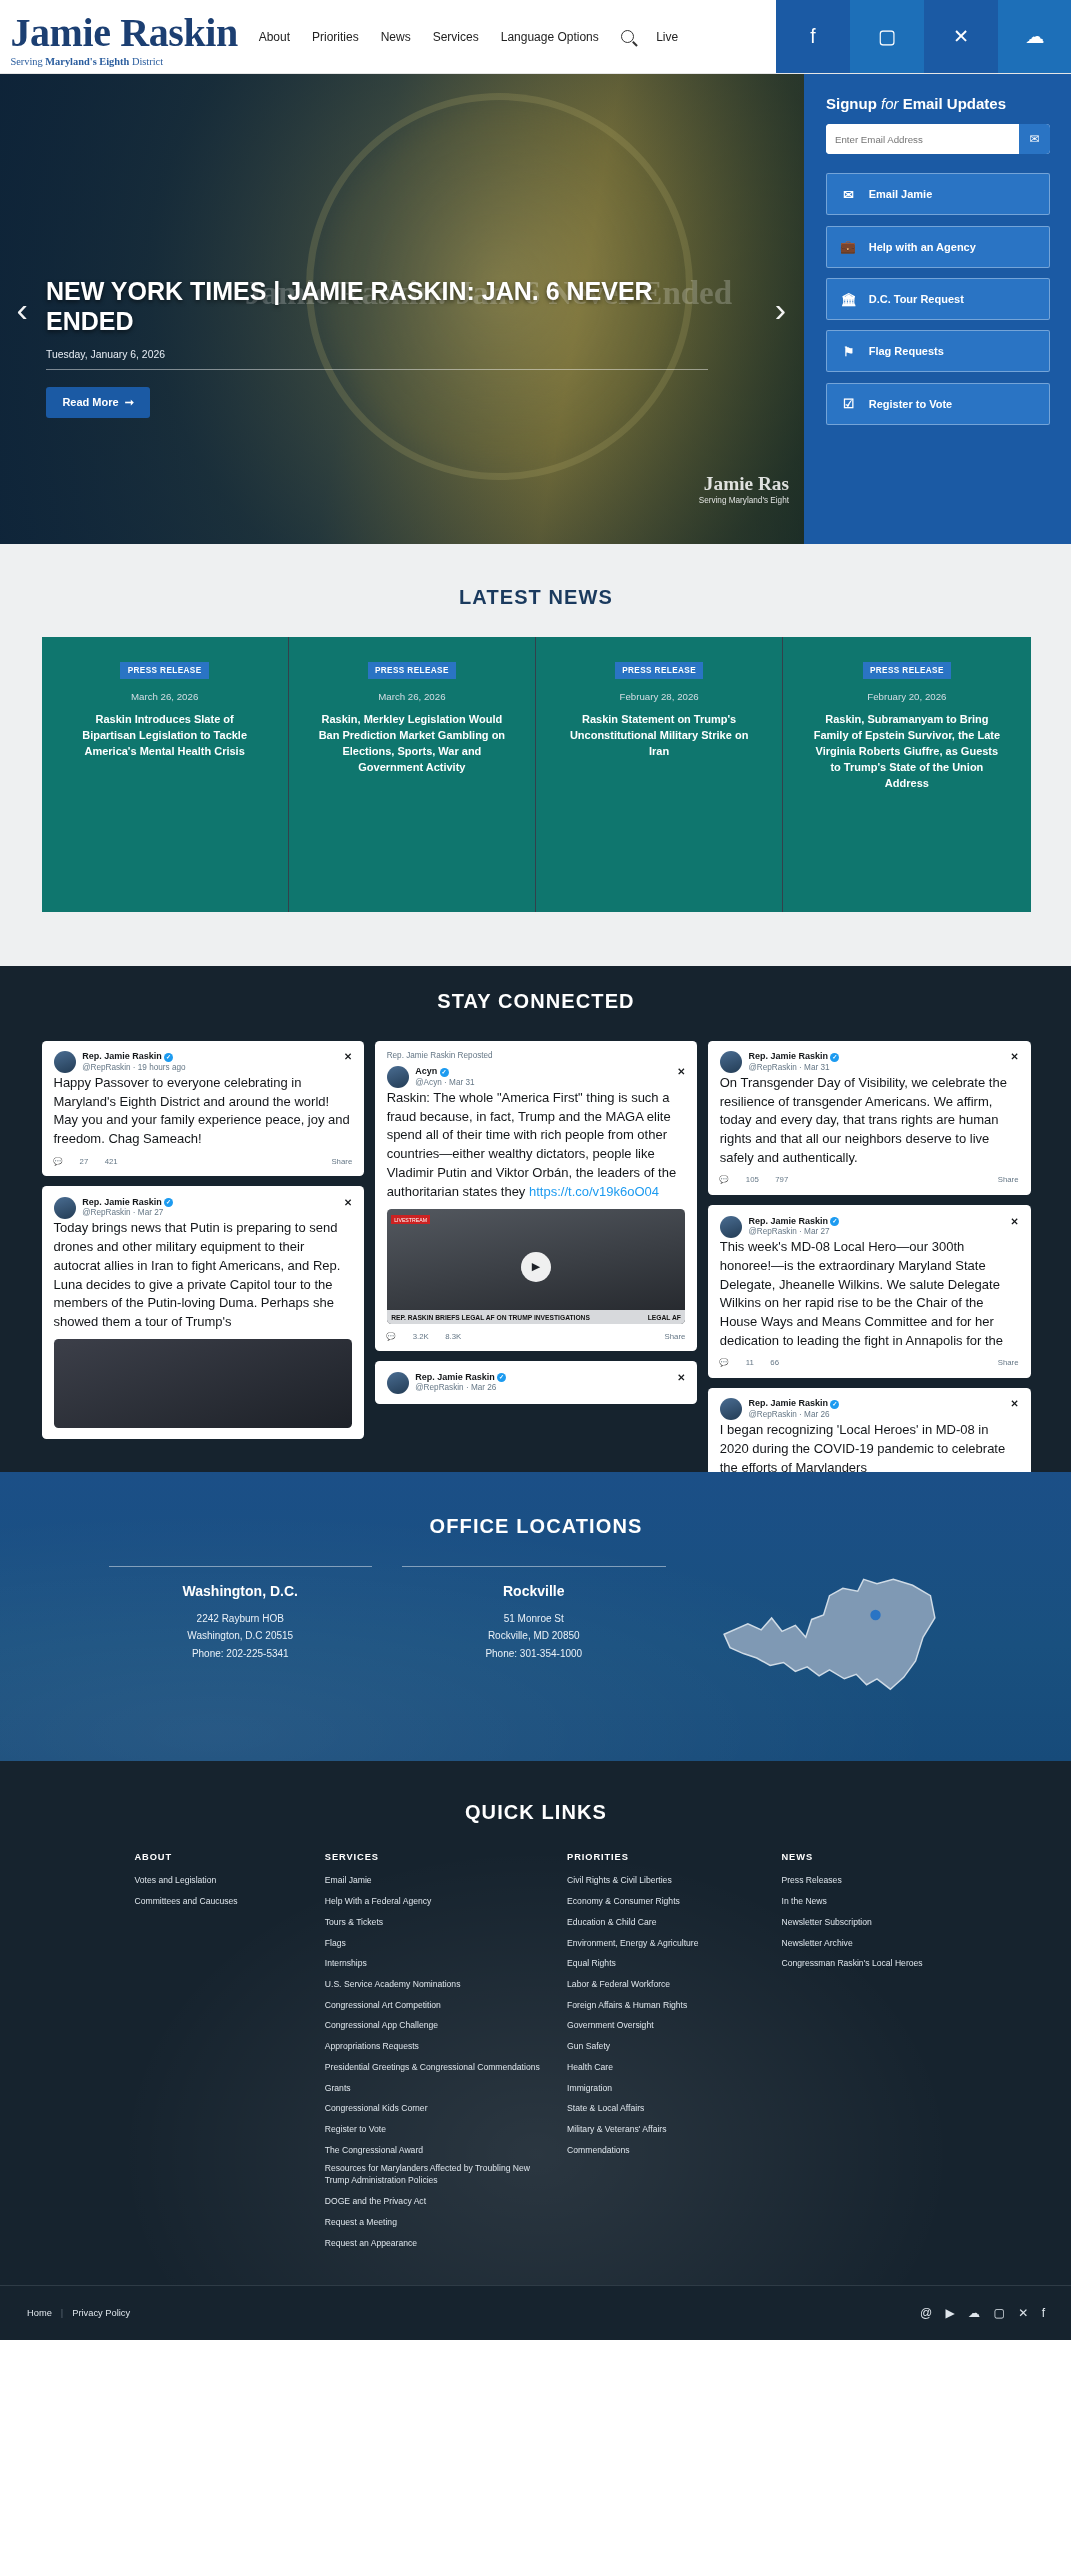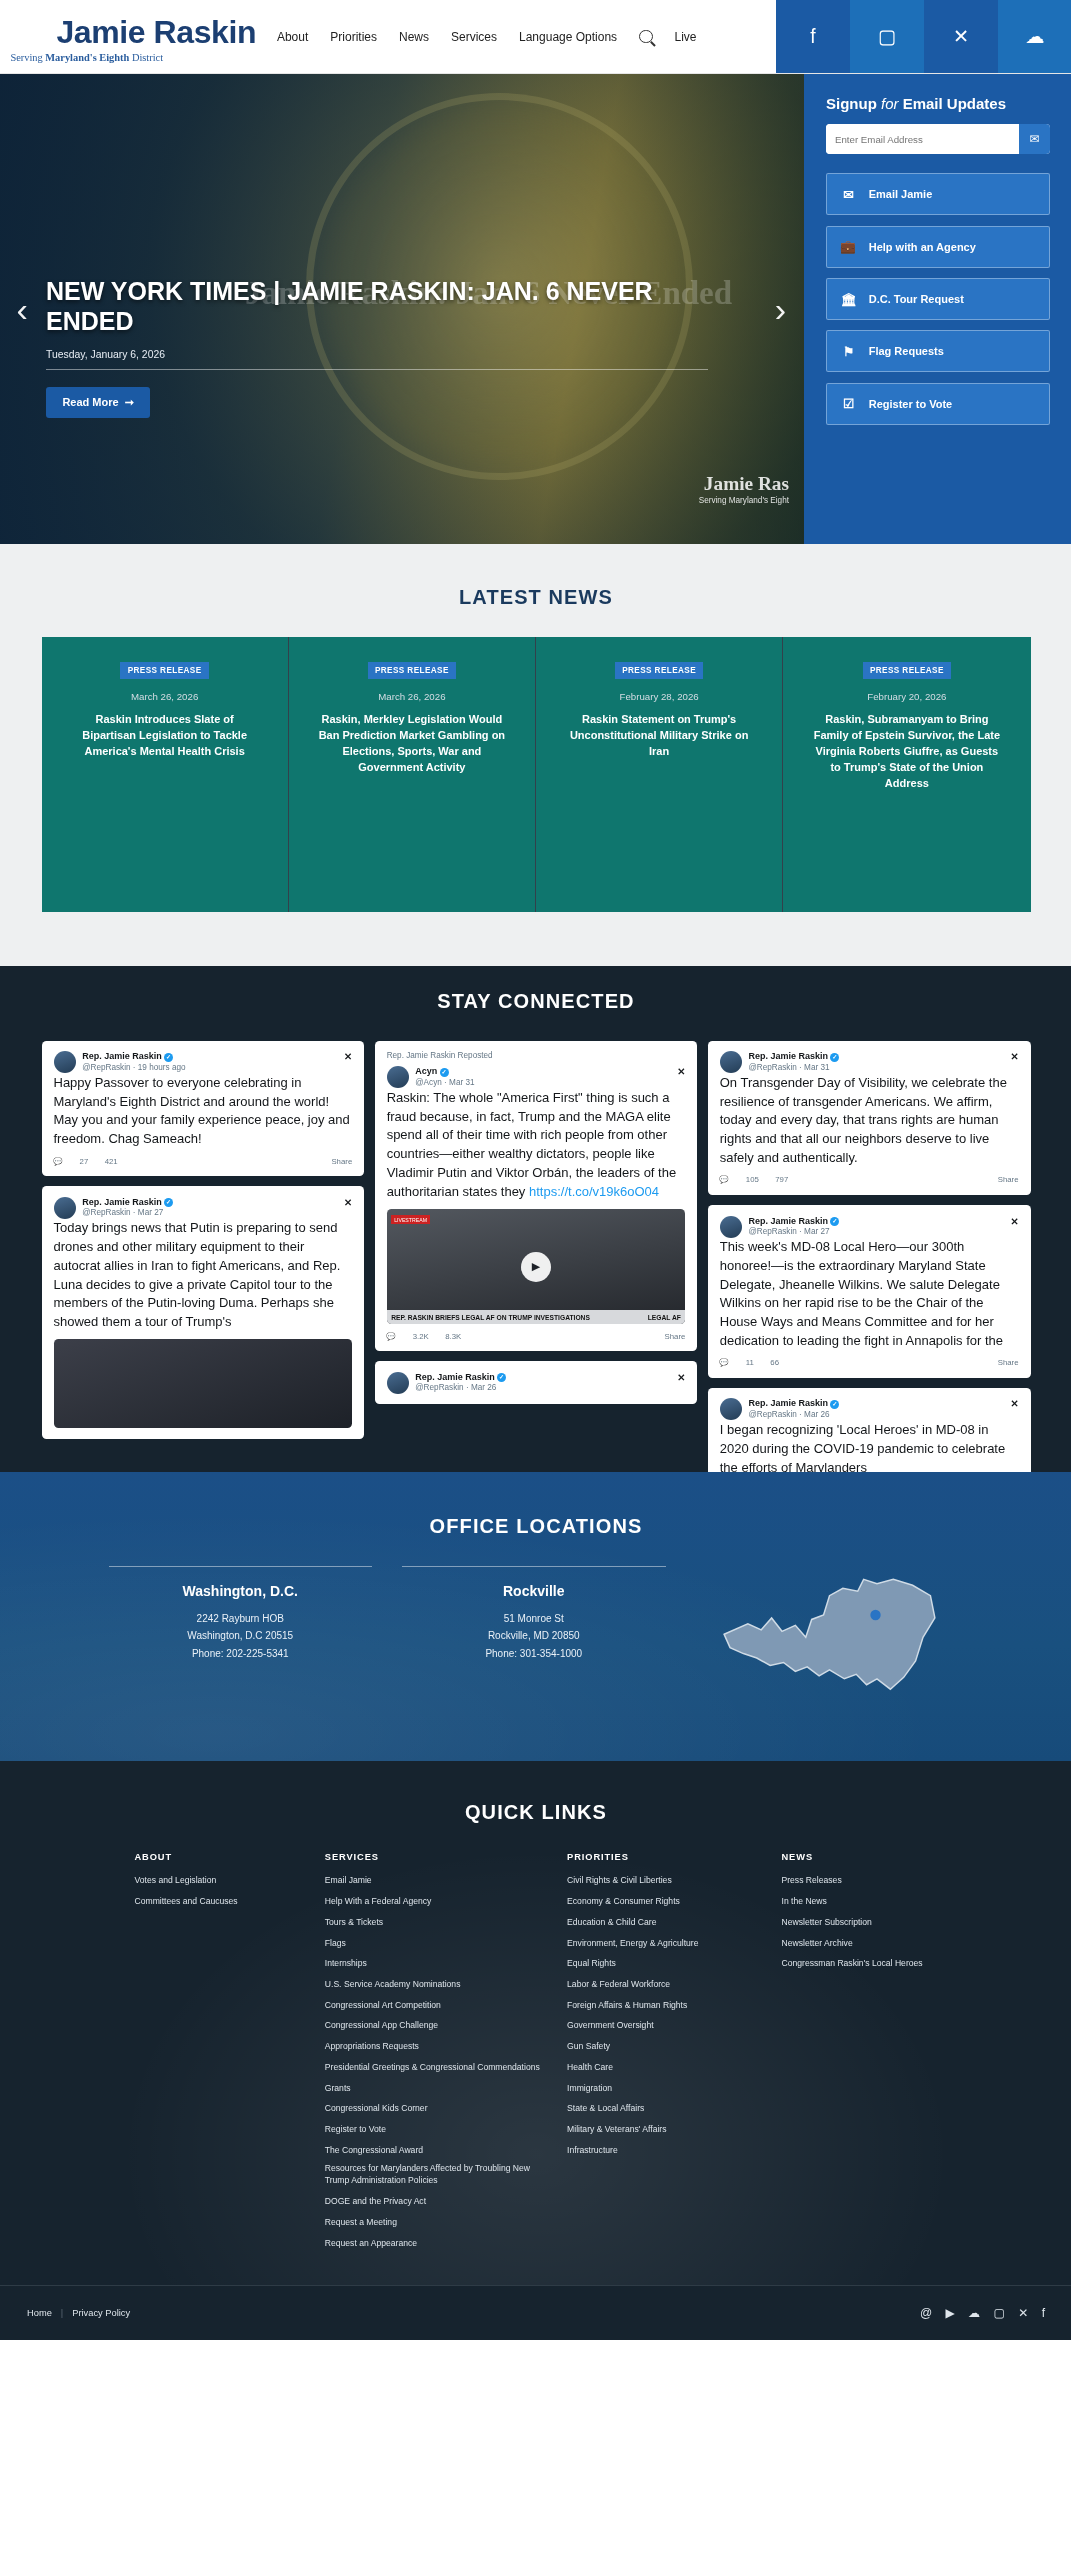--- a/index.html
+++ b/index.html
@@ -21,27 +21,26 @@
     border-bottom: 0.7px solid #e6e6e6;
   }
   .brand {
     padding: 6px 13.4px 0 10.4px;
     display: flex;
     flex-direction: column;
     justify-content: center;
     min-width: 245px;
   }
   .brand-name {
-    font-size: 32px;
+    font-size: 40px;
     font-weight: bold;
     color: #1c3f72;
     letter-spacing: -0.4px;
     line-height: 1.05;
-    font-family: Liberation Sans, sans-serif;
-    margin-left: 46px;
+    font-family: Liberation Serif, serif;
   }
   .brand-sub {
     font-size: 10.4px;
     color: #2a5d9e;
     margin-top: 2.2px;
     font-family: "Liberation Serif", serif;
   }
   .brand-sub b { font-weight: bold; }
   .nav {
     flex: 1;
@@ -725,21 +724,21 @@
           <li><a href="#">Environment, Energy &amp; Agriculture</a></li>
           <li><a href="#">Equal Rights</a></li>
           <li><a href="#">Labor &amp; Federal Workforce</a></li>
           <li><a href="#">Foreign Affairs &amp; Human Rights</a></li>
           <li><a href="#">Government Oversight</a></li>
           <li><a href="#">Gun Safety</a></li>
           <li><a href="#">Health Care</a></li>
           <li><a href="#">Immigration</a></li>
           <li><a href="#">State &amp; Local Affairs</a></li>
           <li><a href="#">Military &amp; Veterans' Affairs</a></li>
-          <li><a href="#">Infrastructure</a></li>
+          <li><a href="#">Commendations</a></li>
         </ul>
       </div>
 
       <div>
         <div class="ql-h">NEWS</div>
         <ul class="ql-list">
           <li><a href="#">Press Releases</a></li>
           <li><a href="#">In the News</a></li>
           <li><a href="#">Newsletter Subscription</a></li>
           <li><a href="#">Newsletter Archive</a></li>

